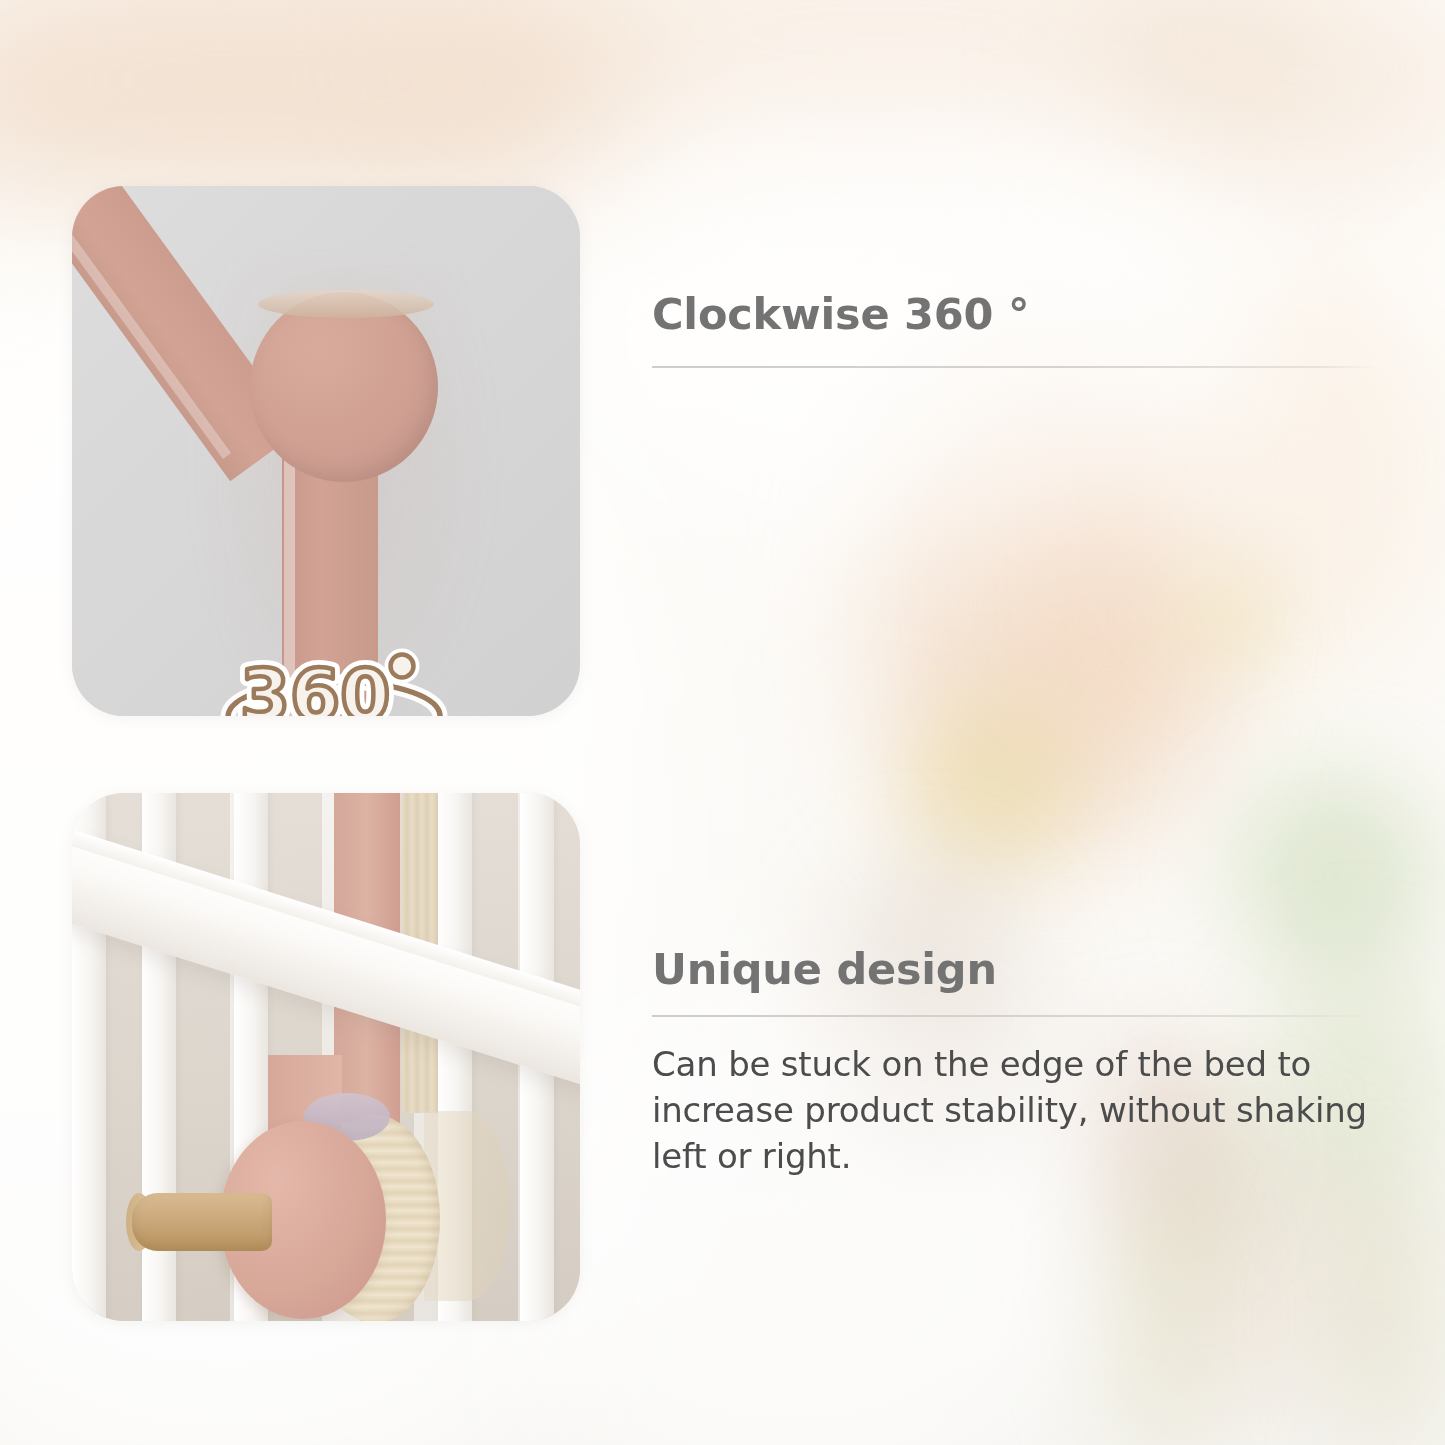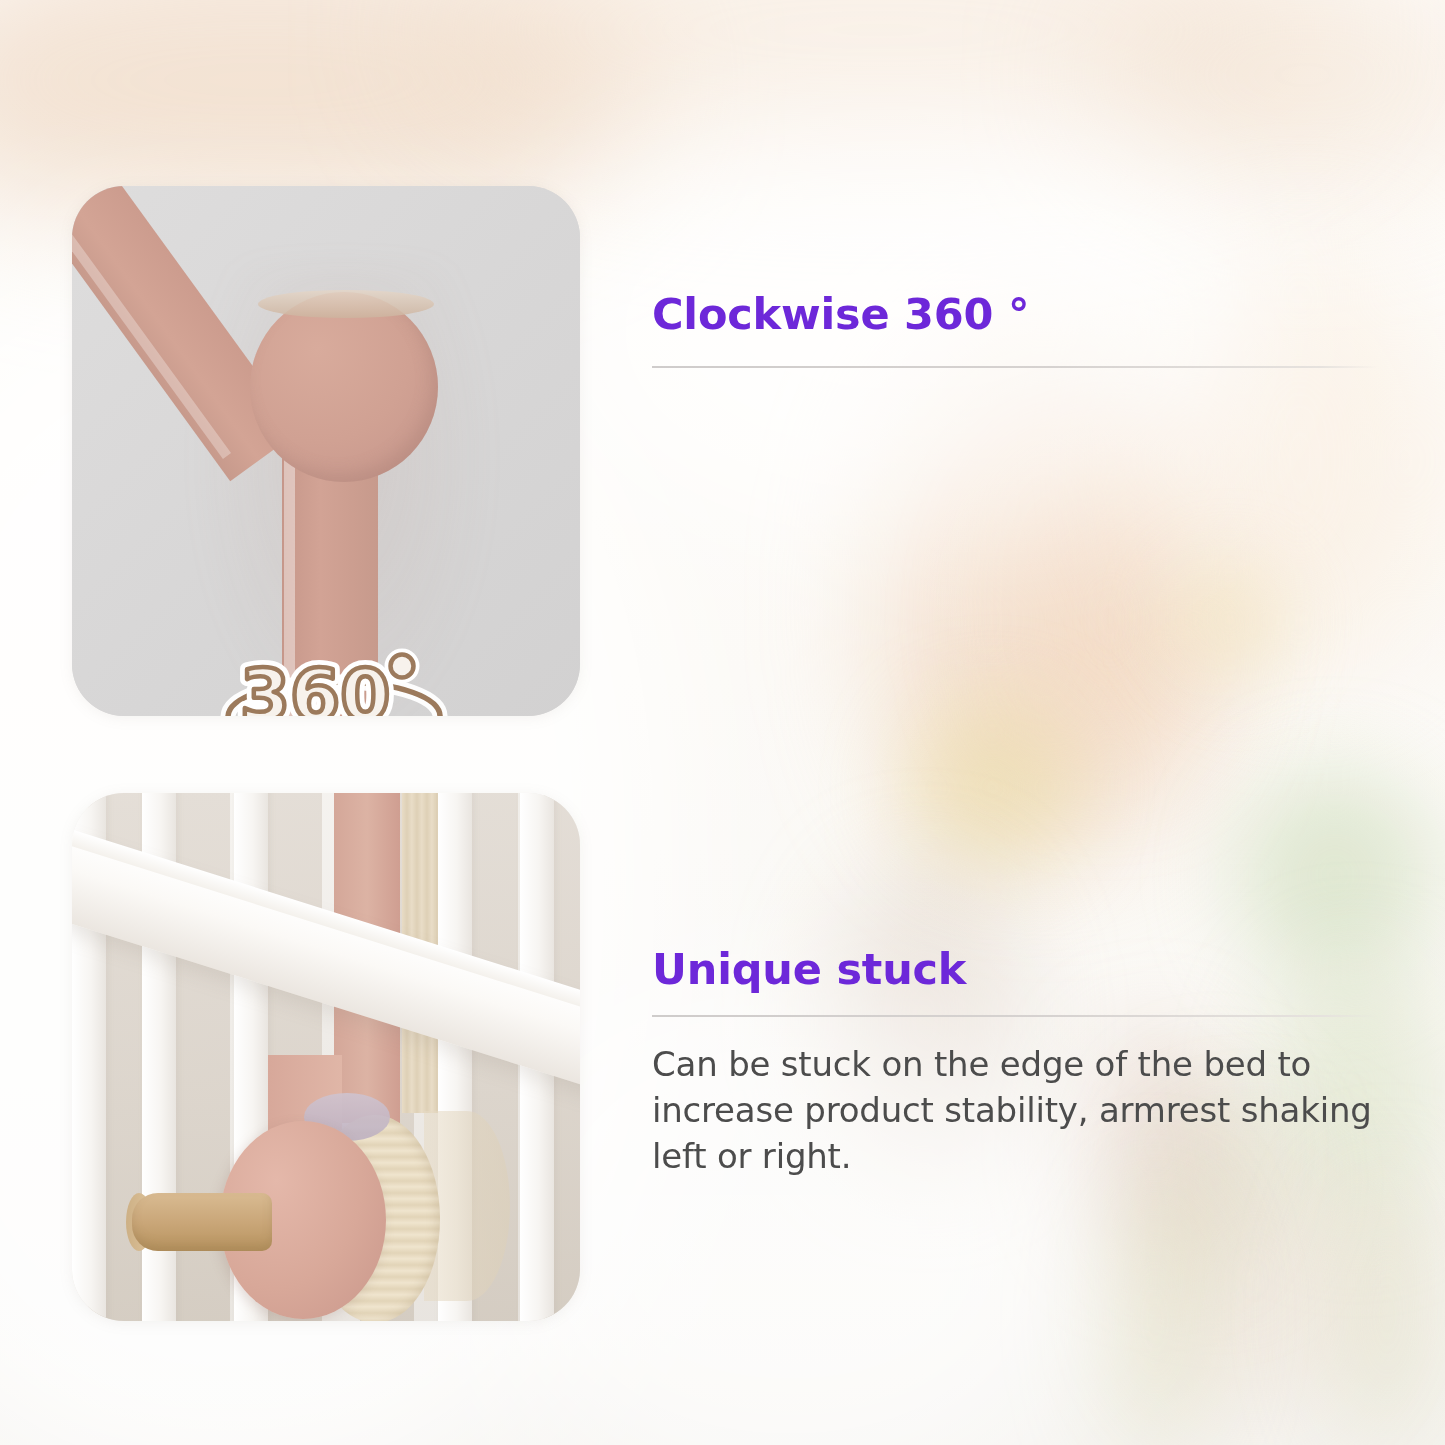--- a/index.html
+++ b/index.html
@@ -232,21 +232,21 @@
   
   .text-block { position:absolute; left:652px; width:726px; }
   #block-top    { top:288px; }
   #block-bottom { top:943px; }
 
   .feature-heading {
     font-family:"DejaVu Sans", sans-serif;
     font-weight:bold;
     font-size:43px;
     line-height:1.21;
-    color:#6d28d9;
+    color:#737373;
     letter-spacing:-.2px;
   }
 
   .divider {
     height:2px;
     margin:26px 0 0 0;
     background:linear-gradient(90deg,#cfcccb 0%,#d6d2d0 55%,#e6e2de 92%,rgba(230,226,222,0) 100%);
   }
 
   .feature-body {
@@ -355,19 +355,19 @@
 
   <div class="text-block" id="block-top">
     <div class="feature-heading">
       <div>Clockwise 360 °</div>
     </div>
     <div class="divider"></div>
   </div>
 
   <div class="text-block" id="block-bottom">
     <div class="feature-heading">
-      <div>Unique stuck</div>
+      <div>Unique design</div>
     </div>
     <div class="divider"></div>
-    <div class="feature-body">Can be stuck on the edge of the bed to increase product stability, armrest shaking left or right.</div>
+    <div class="feature-body">Can be stuck on the edge of the bed to increase product stability, without shaking left or right.</div>
   </div>
 
 </div>
 
 </body></html>

